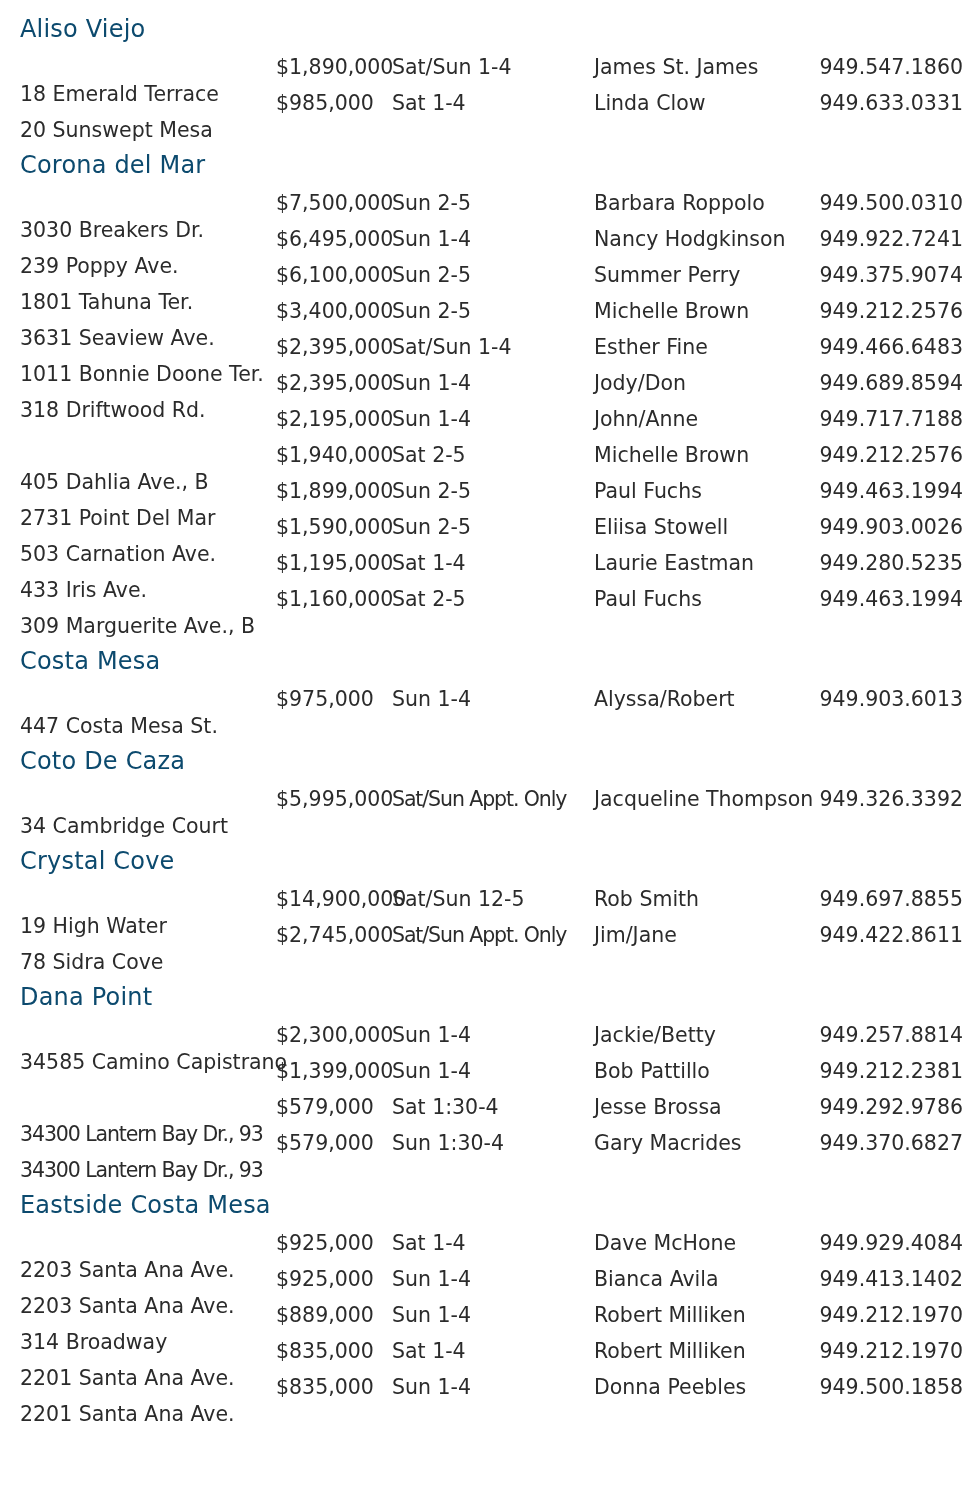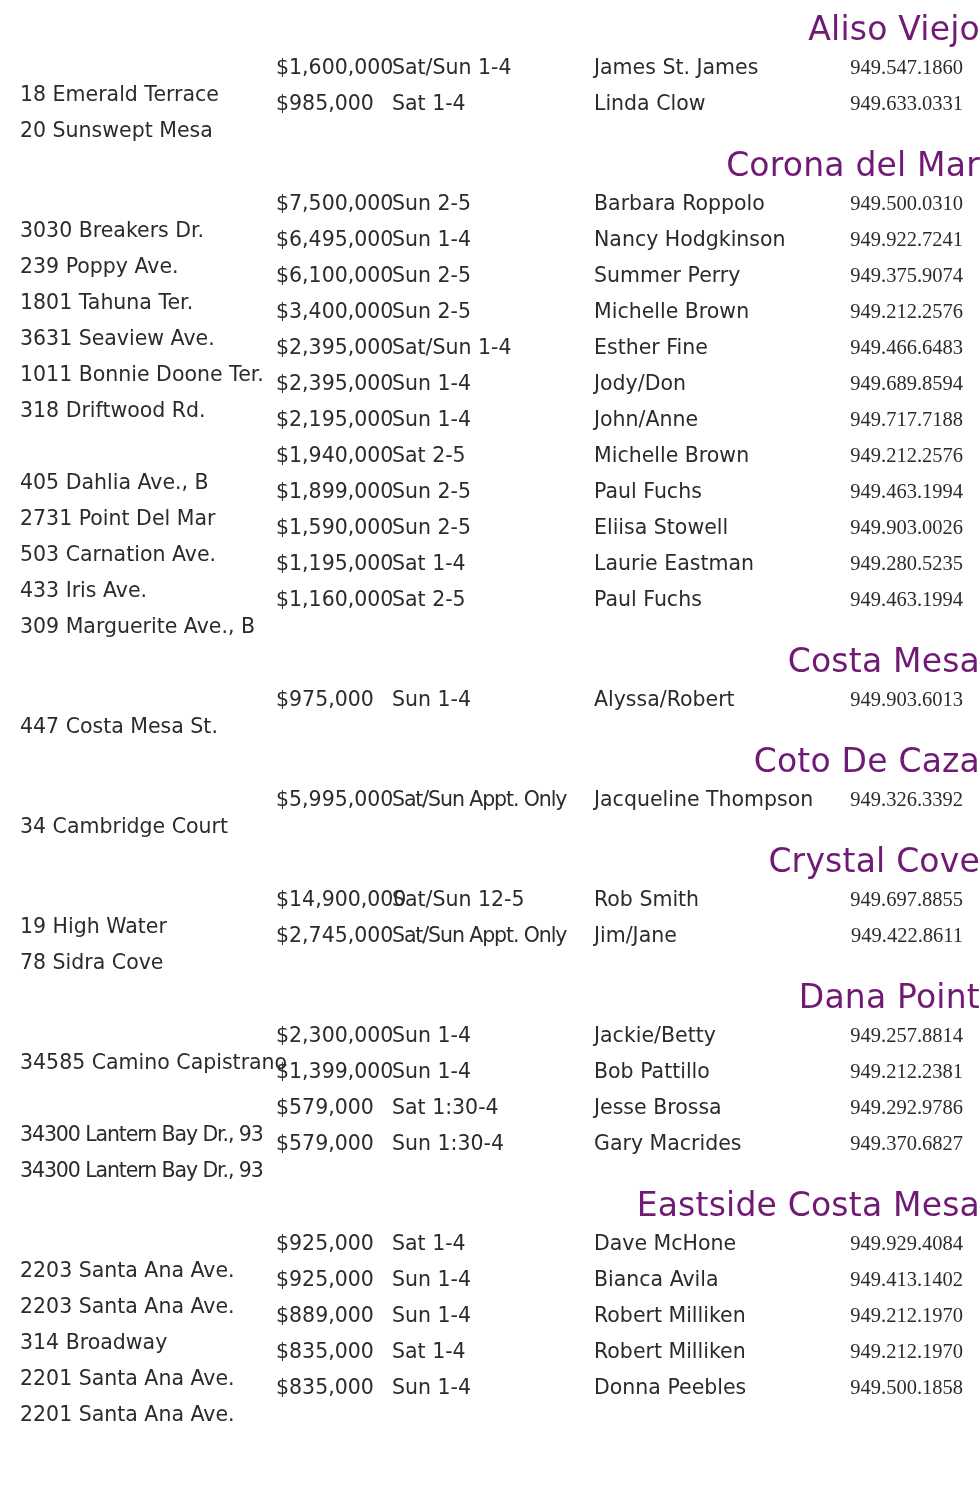--- a/index.html
+++ b/index.html
@@ -1,37 +1,37 @@
 <!DOCTYPE html>
 <html><head>
   <meta charset="utf-8">
   <style>
     html, body { margin: 0; padding: 0; background: #ffffff; }
     body { width: 980px; height: 1491px; overflow: hidden; font-family: "DejaVu Sans", sans-serif; color: #2b2b2b; }
     #root { position: relative; padding: 9px 0 0 0; }
     .section { margin-bottom: 24px; }
-    .heading { font-size: 33px; color: #701a75; height: 40px; line-height: 40px; padding-left: 20px; letter-spacing: 0.2px; text-align: right; }
+    .heading { font-size: 24px; color: #0c4a6e; height: 40px; line-height: 40px; padding-left: 20px; letter-spacing: 0.2px; }
     .row { position: relative; height: 36px; line-height: 36px; font-size: 20.5px; white-space: nowrap; }
     .row span { position: absolute; top: 0; }
     .addr { left: 20px; margin-top: 27px; }
     .price { left: 276px; }
     .time { left: 392px; }
     .agent { left: 594px; }
-    .phone { right: 17px; text-align: right; font-family: Liberation Serif, serif; }
+    .phone { right: 17px; text-align: right; }
     .narrow { letter-spacing: -1.1px; }
   </style>
 </head>
 <body>
 
 <div id="root">
     <div class="section">
       <div class="heading">Aliso Viejo</div>
       <div class="row">
         <span class="addr">18 Emerald Terrace</span>
-        <span class="price">$1,600,000</span>
+        <span class="price">$1,890,000</span>
         <span class="time">Sat/Sun 1-4</span>
         <span class="agent">James St. James</span>
         <span class="phone">949.547.1860</span>
       </div>
       <div class="row">
         <span class="addr">20 Sunswept Mesa</span>
         <span class="price">$985,000</span>
         <span class="time">Sat 1-4</span>
         <span class="agent">Linda Clow</span>
         <span class="phone">949.633.0331</span>

